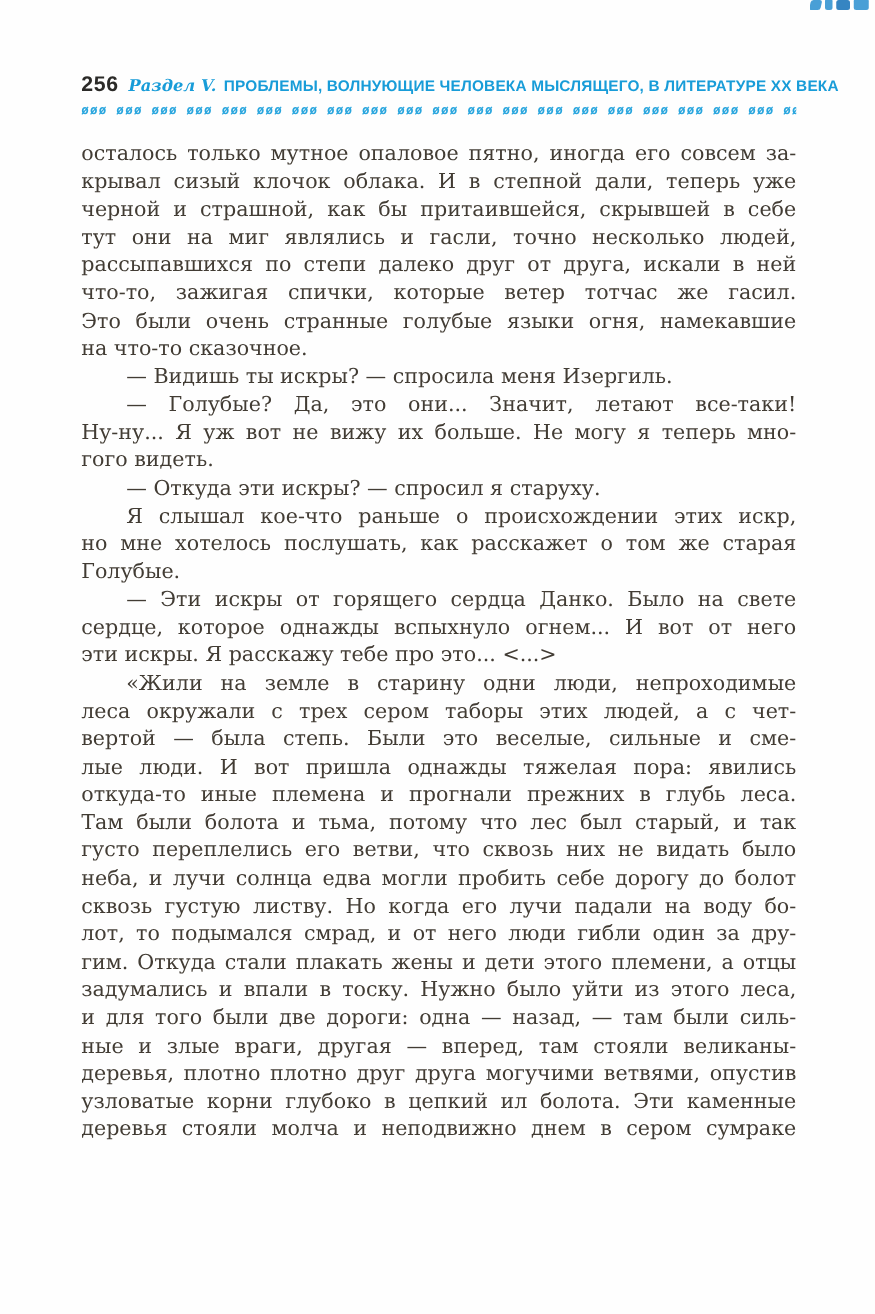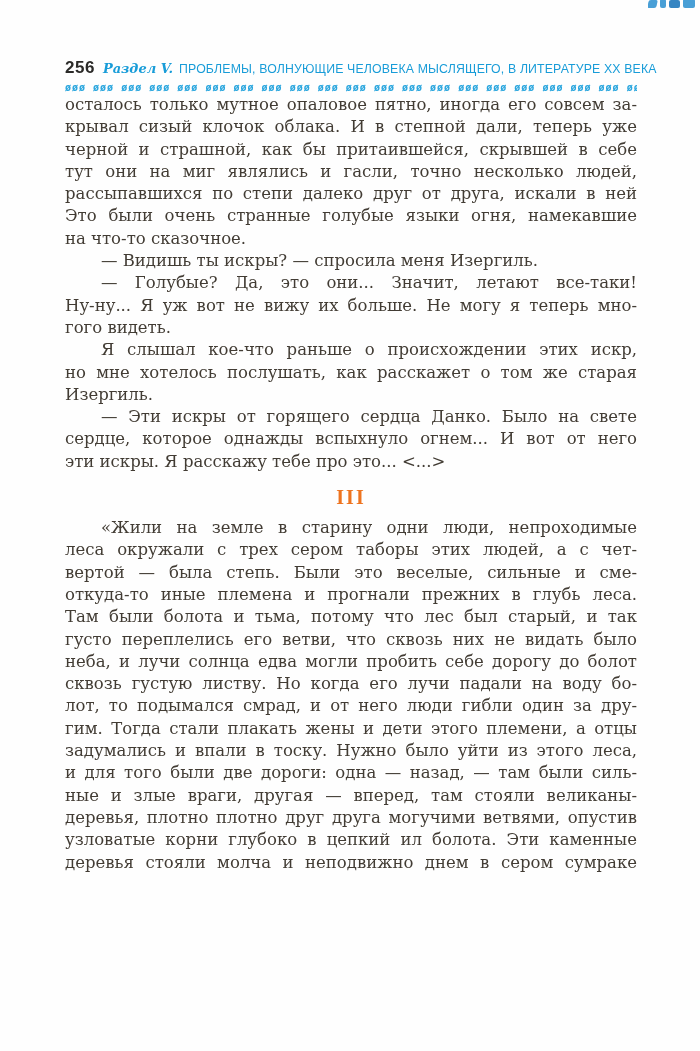--- a/index.html
+++ b/index.html
@@ -36,21 +36,21 @@
   .section-label {
     font-family: "DejaVu Serif", serif;
     font-style: italic;
     font-weight: bold;
     font-size: 13px;
     color: #189cd8;
     margin-right: 6px;
   }
   .running-title {
     font-family: "Liberation Sans", sans-serif;
-    font-weight: normal;
+    font-weight: bold;
     font-size: 12.3px;
     letter-spacing: 0.15px;
     color: #189cd8;
   }
   .ornament-row {
     margin-top: 4px;
     height: 13px;
     line-height: 13px;
     font-family: "DejaVu Sans Mono", monospace;
     font-weight: bold;
@@ -74,20 +74,21 @@
     position: absolute;
     background: #2a8fd0;
     border-radius: 2px;
   }
   .corner-watermark i:nth-child(1) { left: 0;  top: 4px; width: 9px;  height: 8px; transform: skewX(-12deg); }
   .corner-watermark i:nth-child(2) { left: 12px; top: 3px; width: 6px; height: 9px; }
   .corner-watermark i:nth-child(3) { left: 21px; top: 4px; width: 11px; height: 8px; background: #1470b8; }
   .corner-watermark i:nth-child(4) { left: 35px; top: 3px; width: 12px; height: 9px; }
   
   .text-column {
+    margin-top: 17px;
     color: #423c34;
   }
   .paragraph { margin: 0; }
   .line {
     font-size: 16.5px;
     line-height: 22.3px;
     text-align: justify;
     text-align-last: justify;
     overflow: hidden;
     white-space: nowrap;
@@ -129,53 +130,57 @@
 
   <div class="ornament-row">øøø øøø øøø øøø øøø øøø øøø øøø øøø øøø øøø øøø øøø øøø øøø øøø øøø øøø øøø øøø øøø øøø øøø øøø</div>
 
   <div class="text-column">
       <div class="paragraph">
         <div class="line">осталось только мутное опаловое пятно, иногда его совсем за-</div>
         <div class="line">крывал сизый клочок облака. И в степной дали, теперь уже</div>
         <div class="line">черной и страшной, как бы притаившейся, скрывшей в себе</div>
         <div class="line">тут они на миг являлись и гасли, точно несколько людей,</div>
         <div class="line">рассыпавшихся по степи далеко друг от друга, искали в ней</div>
+        <div class="line">что-то, зажигая спички, которые ветер тотчас же гасил.</div>
         <div class="line">Это были очень странные голубые языки огня, намекавшие</div>
         <div class="line endline">на что-то сказочное.</div>
       </div>
       <div class="paragraph">
         <div class="line indent endline">— Видишь ты искры? — спросила меня Изергиль.</div>
       </div>
       <div class="paragraph">
         <div class="line indent">— Голубые? Да, это они... Значит, летают все-таки!</div>
         <div class="line">Ну-ну... Я уж вот не вижу их больше. Не могу я теперь мно-</div>
         <div class="line endline">гого видеть.</div>
       </div>
       <div class="paragraph">
+        <div class="line indent endline">— Откуда эти искры? — спросил я старуху.</div>
+      </div>
+      <div class="paragraph">
         <div class="line indent">Я слышал кое-что раньше о происхождении этих искр,</div>
         <div class="line">но мне хотелось послушать, как расскажет о том же старая</div>
-        <div class="line endline">Изергиль.</div>
+        <div class="line endline">Голубые.</div>
       </div>
       <div class="paragraph">
         <div class="line indent">— Эти искры от горящего сердца Данко. Было на свете</div>
         <div class="line">сердце, которое однажды вспыхнуло огнем... И вот от него</div>
         <div class="line endline">эти искры. Я расскажу тебе про это... &lt;...&gt;</div>
       </div>
-      <div class="section-heading">III</div>
       <div class="paragraph">
         <div class="line indent">«Жили на земле в старину одни люди, непроходимые</div>
         <div class="line">леса окружали с трех сером таборы этих людей, а с чет-</div>
         <div class="line">вертой — была степь. Были это веселые, сильные и сме-</div>
+        <div class="line">лые люди. И вот пришла однажды тяжелая пора: явились</div>
         <div class="line">откуда-то иные племена и прогнали прежних в глубь леса.</div>
         <div class="line">Там были болота и тьма, потому что лес был старый, и так</div>
         <div class="line">густо переплелись его ветви, что сквозь них не видать было</div>
         <div class="line">неба, и лучи солнца едва могли пробить себе дорогу до болот</div>
         <div class="line">сквозь густую листву. Но когда его лучи падали на воду бо-</div>
         <div class="line">лот, то подымался смрад, и от него люди гибли один за дру-</div>
-        <div class="line">гим. Тогда стали плакать жены и дети этого племени, а отцы</div>
+        <div class="line">гим. Откуда стали плакать жены и дети этого племени, а отцы</div>
         <div class="line">задумались и впали в тоску. Нужно было уйти из этого леса,</div>
         <div class="line">и для того были две дороги: одна — назад, — там были силь-</div>
         <div class="line">ные и злые враги, другая — вперед, там стояли великаны-</div>
         <div class="line">деревья, плотно плотно друг друга могучими ветвями, опустив</div>
         <div class="line">узловатые корни глубоко в цепкий ил болота. Эти каменные</div>
         <div class="line">деревья стояли молча и неподвижно днем в сером сумраке</div>
       </div>
     </div>
 
 </div>

